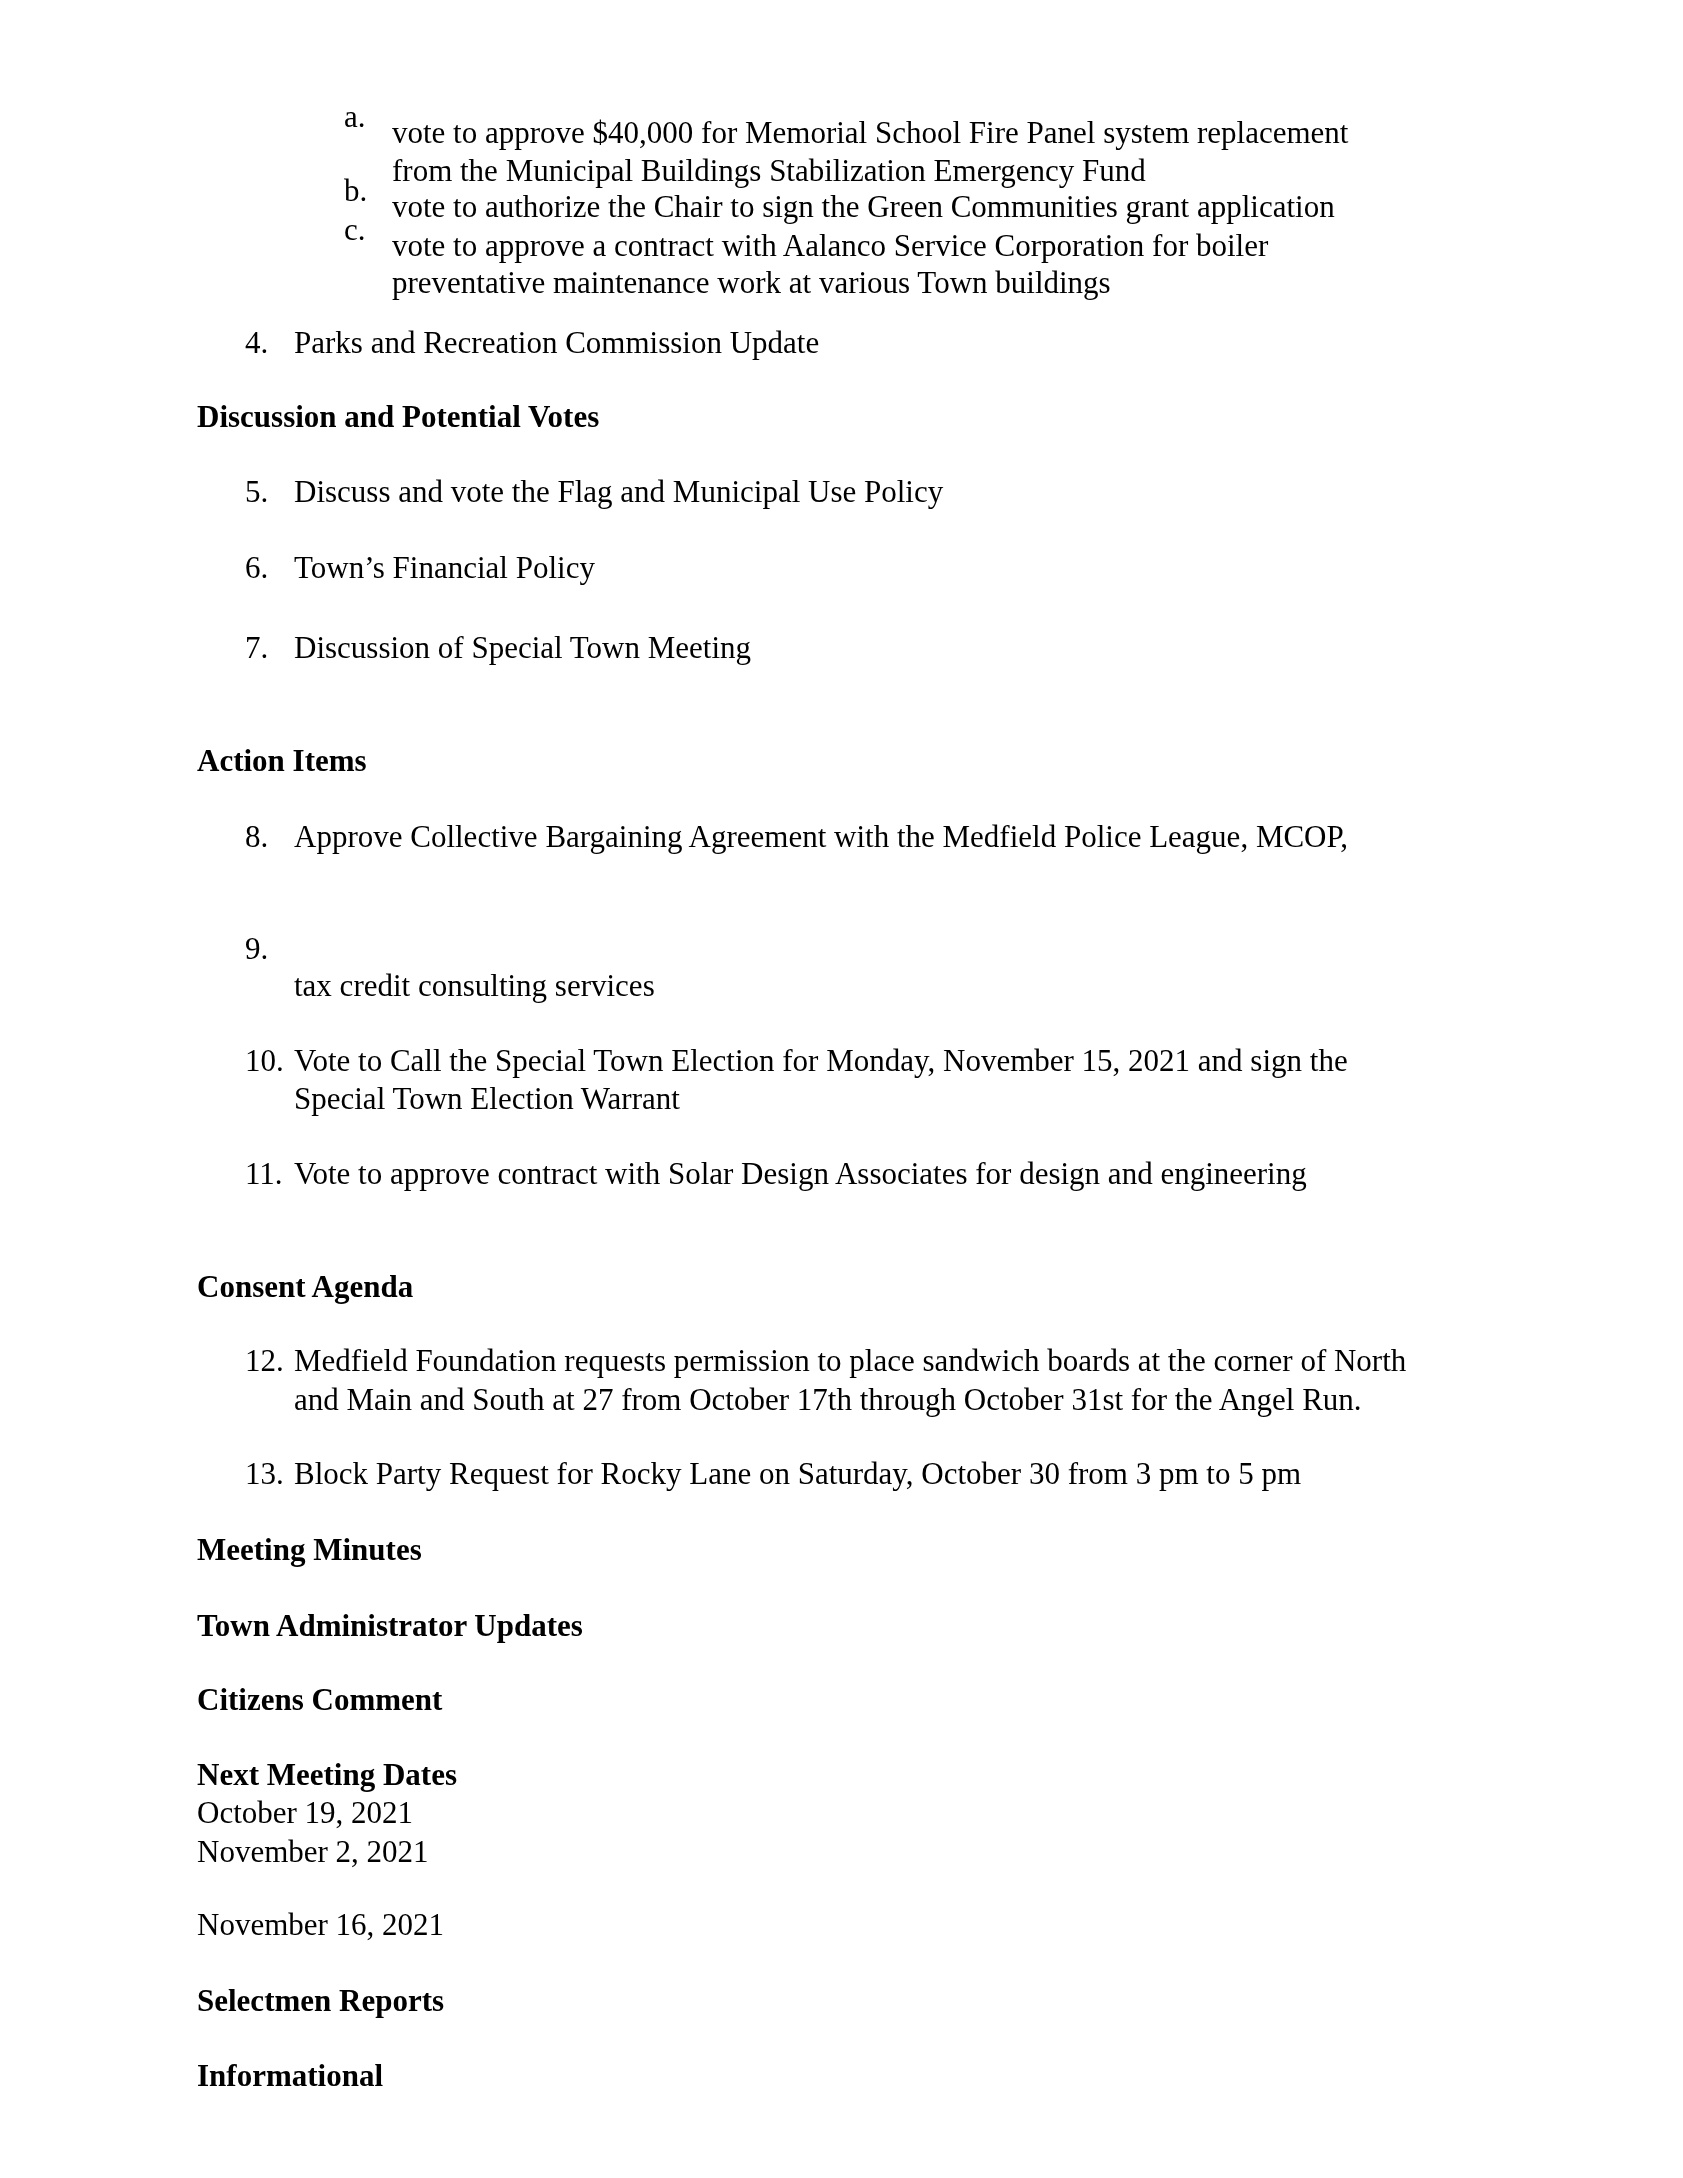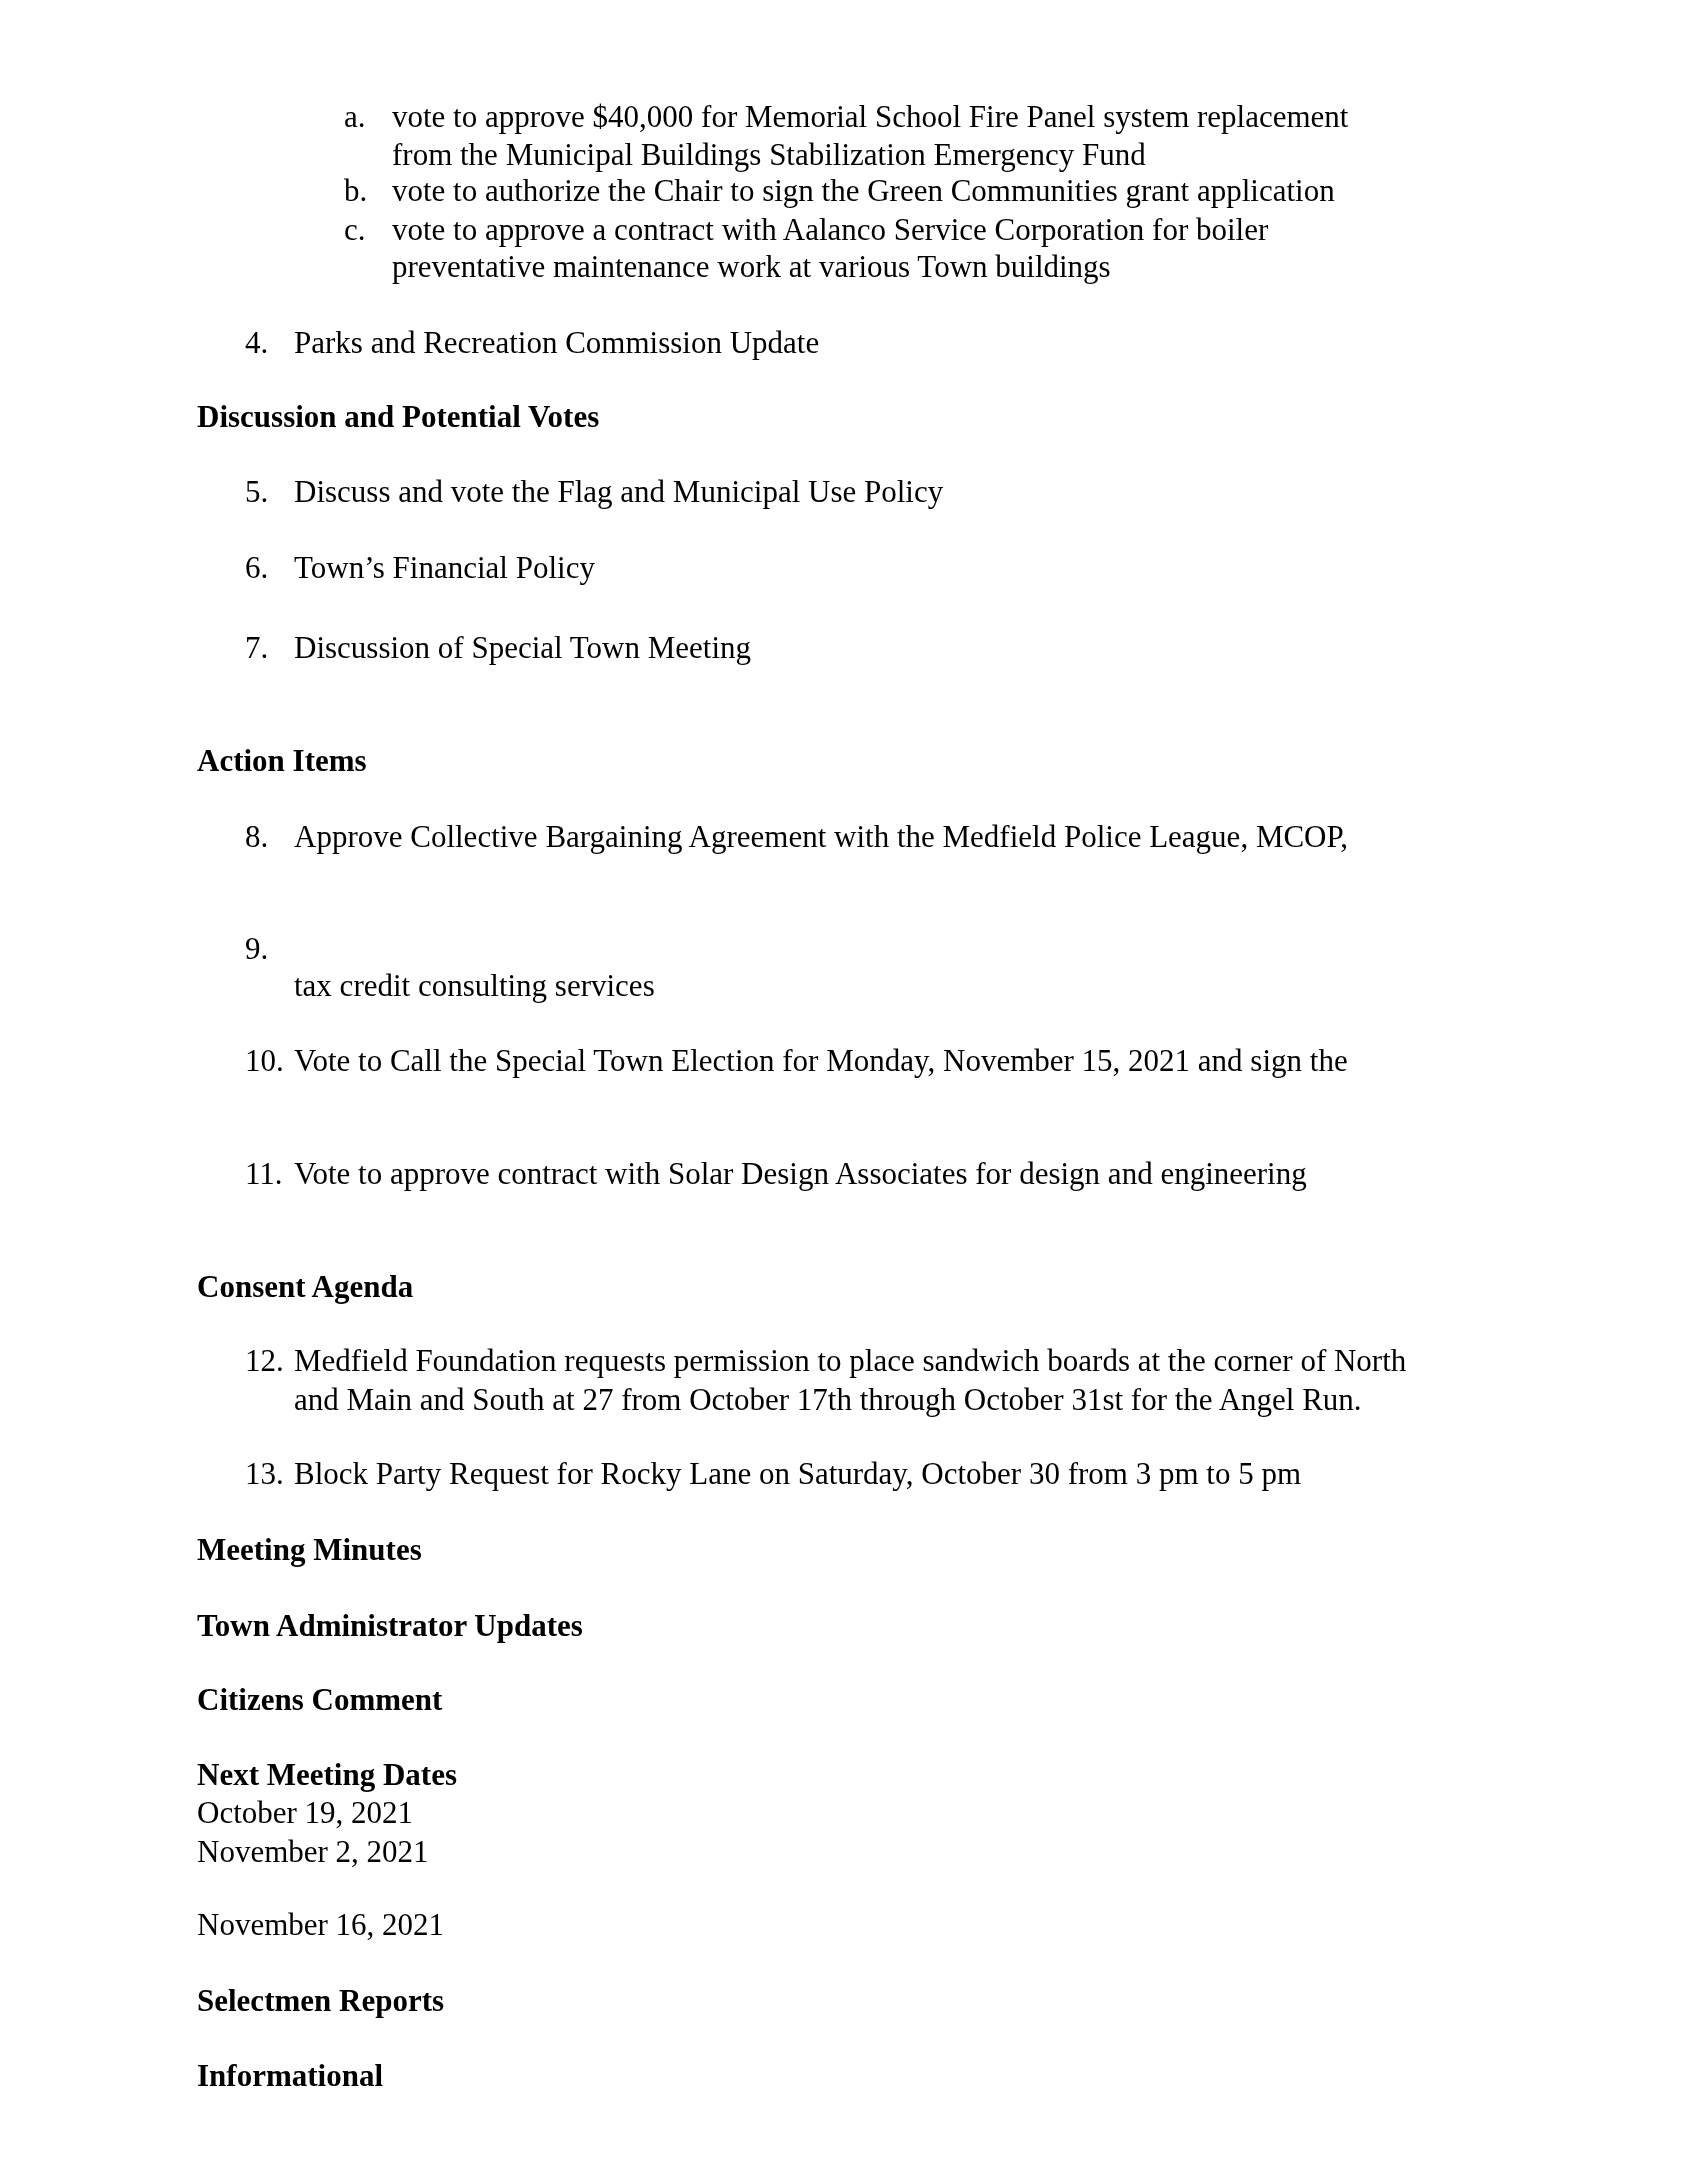--- a/index.html
+++ b/index.html
@@ -4,21 +4,21 @@
 <style>
   html, body { margin: 0; padding: 0; background: #ffffff; }
   body { width: 1683px; height: 2178px; position: relative; overflow: hidden;
          font-family: "Liberation Serif", "DejaVu Serif", serif; color: #000; }
   .page { position: absolute; left: 0; top: 0; width: 1683px; height: 2178px; background: #fff; }
   .ln { position: absolute; font-size: 31px; line-height: 38px; height: 38px; white-space: nowrap; }
   .hd { font-weight: bold; left: 197px; }
   .num { left: 245px; }
   .ntxt { left: 294px; }
   .sub { left: 344px; }
-  .stxt { left: 392px; }
+  .stxt { left: 392px; margin-top: 16px; }
   .plain { left: 197px; }
 </style>
 </head>
 <body>
 
 <div class="page">
 
   <div class="ln sub" style="top:98px">a.</div>
   <div class="ln stxt" style="top:98px">vote to approve $40,000 for Memorial School Fire Panel system replacement</div>
   <div class="ln stxt" style="top:136px">from the Municipal Buildings Stabilization Emergency Fund</div>
@@ -47,20 +47,21 @@
   <div class="ln hd" style="top:742px">Action Items</div>
 
   <div class="ln num" style="top:818px">8.</div>
   <div class="ln ntxt" style="top:818px">Approve Collective Bargaining Agreement with the Medfield Police League, MCOP,</div>
 
   <div class="ln num" style="top:930px">9.</div>
   <div class="ln ntxt" style="top:967px">tax credit consulting services</div>
 
   <div class="ln num" style="top:1042px">10.</div>
   <div class="ln ntxt" style="top:1042px">Vote to Call the Special Town Election for Monday, November 15, 2021 and sign the</div>
+  <div class="ln ntxt" style="top:1080px">Special Town Election Warrant</div>
 
   <div class="ln num" style="top:1155px">11.</div>
   <div class="ln ntxt" style="top:1155px">Vote to approve contract with Solar Design Associates for design and engineering</div>
 
   <div class="ln hd" style="top:1268px">Consent Agenda</div>
 
   <div class="ln num" style="top:1342px">12.</div>
   <div class="ln ntxt" style="top:1342px">Medfield Foundation requests permission to place sandwich boards at the corner of North</div>
   <div class="ln ntxt" style="top:1381px">and Main and South at 27 from October 17th through October 31st for the Angel Run.</div>
 

